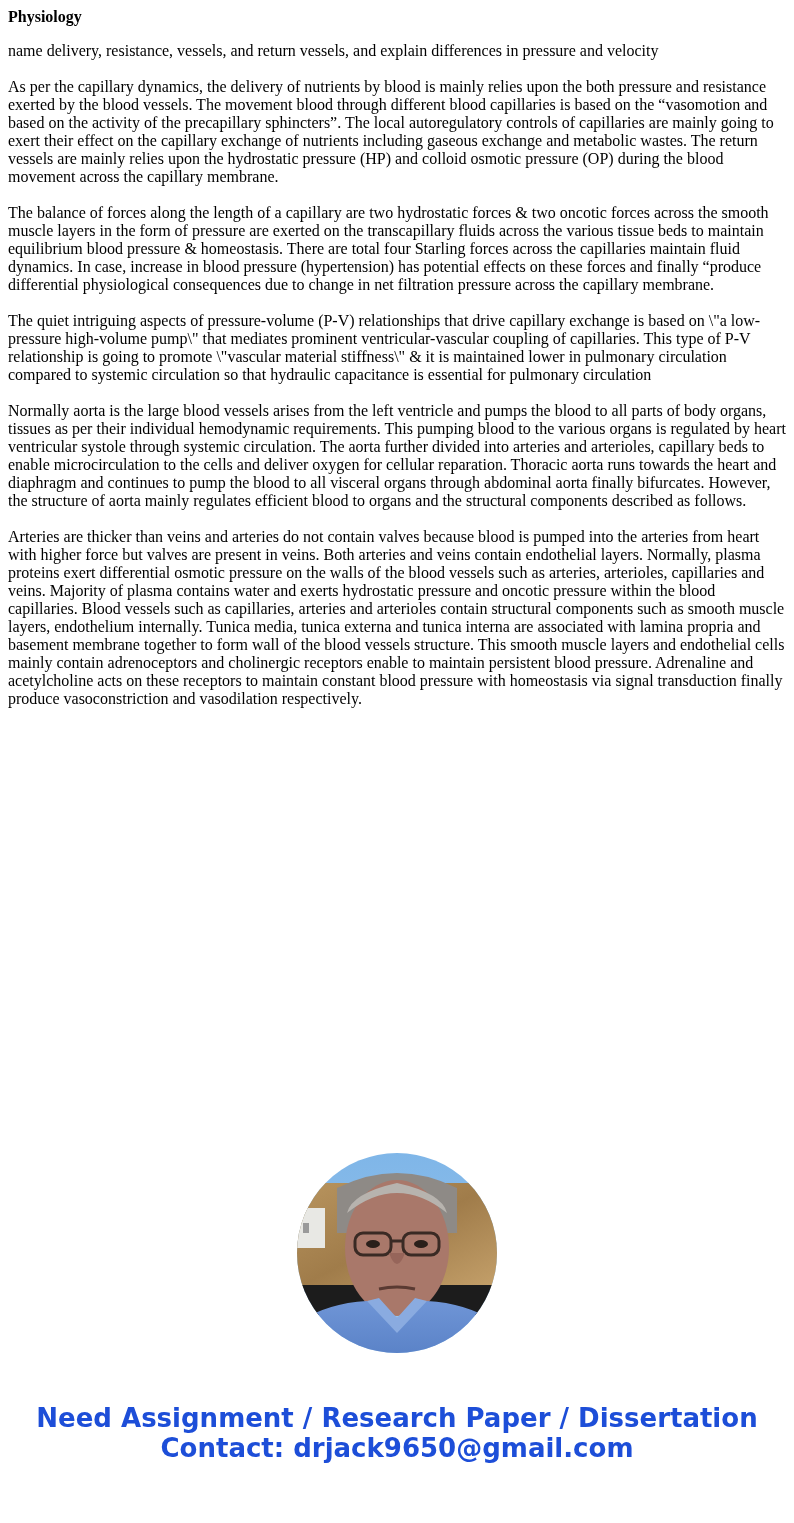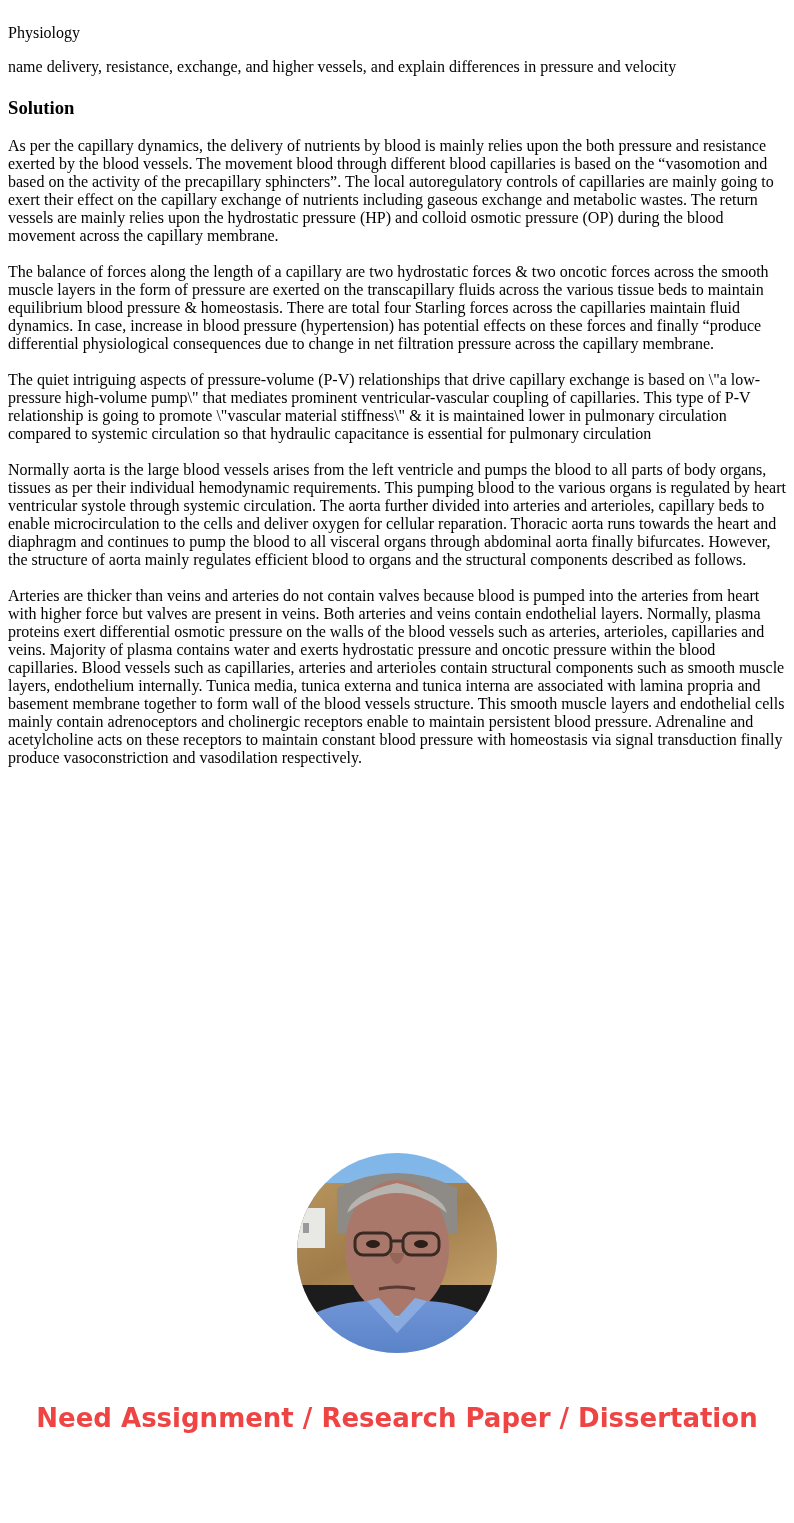--- a/index.html
+++ b/index.html
@@ -14,22 +14,22 @@
       position: relative;
       font-family: "Liberation Serif", serif;
       font-size: 16px;
       line-height: 18px;
       overflow: hidden;
     }
     .content {
       padding: 0 8px;
     }
     .subject {
-      font-weight: normal;
-      margin: 24px 0 0 0;
+      font-weight: bold;
+      margin: 8px 0 0 0;
       line-height: 18px;
     }
     .question {
       margin: 16px 0 0 0;
     }
     .solution-heading {
       font-size: 18.7px;
       font-weight: bold;
       margin: 21px 0 0 0;
       line-height: 22px;
@@ -51,30 +51,29 @@
     .promo {
       position: absolute;
       left: 0;
       top: 1403px;
       width: 794px;
       text-align: center;
       font-family: "DejaVu Sans", sans-serif;
       font-weight: bold;
       font-size: 26px;
       line-height: 30px;
-      color: #ef4444;
+      color: #1d4ed8;
     }
   </style>
 </head>
 <body>
 
 <div class="content">
   <div class="subject">Physiology</div>
-  <div class="question">name delivery, resistance, exchange, and higher vessels, and explain differences in pressure and velocity</div>
-  <h3 class="solution-heading">Solution</h3>
+  <div class="question">name delivery, resistance, vessels, and return vessels, and explain differences in pressure and velocity</div>
   <p class="para first">As per the capillary dynamics, the delivery of nutrients by blood is mainly relies upon the both pressure and resistance exerted by the blood vessels. The movement blood through different blood capillaries is based on the “vasomotion and based on the activity of the precapillary sphincters”. The local autoregulatory controls of capillaries are mainly going to exert their effect on the capillary exchange of nutrients including gaseous exchange and metabolic wastes. The return vessels are mainly relies upon the hydrostatic pressure (HP) and colloid osmotic pressure (OP) during the blood movement across the capillary membrane.</p>
   <p class="para">The balance of forces along the length of a capillary are two hydrostatic forces &amp; two oncotic forces across the smooth muscle layers in the form of pressure are exerted on the transcapillary fluids across the various tissue beds to maintain equilibrium blood pressure &amp; homeostasis. There are total four Starling forces across the capillaries maintain fluid dynamics. In case, increase in blood pressure (hypertension) has potential effects on these forces and finally “produce differential physiological consequences due to change in net filtration pressure across the capillary membrane.</p>
   <p class="para">The quiet intriguing aspects of pressure-volume (P-V) relationships that drive capillary exchange is based on \"a low-pressure high-volume pump\" that mediates prominent ventricular-vascular coupling of capillaries. This type of P-V relationship is going to promote \"vascular material stiffness\" &amp; it is maintained lower in pulmonary circulation compared to systemic circulation so that hydraulic capacitance is essential for pulmonary circulation</p>
   <p class="para">Normally aorta is the large blood vessels arises from the left ventricle and pumps the blood to all parts of body organs, tissues as per their individual hemodynamic requirements. This pumping blood to the various organs is regulated by heart ventricular systole through systemic circulation. The aorta further divided into arteries and arterioles, capillary beds to enable microcirculation to the cells and deliver oxygen for cellular reparation. Thoracic aorta runs towards the heart and diaphragm and continues to pump the blood to all visceral organs through abdominal aorta finally bifurcates. However, the structure of aorta mainly regulates efficient blood to organs and the structural components described as follows.</p>
   <p class="para">Arteries are thicker than veins and arteries do not contain valves because blood is pumped into the arteries from heart with higher force but valves are present in veins. Both arteries and veins contain endothelial layers. Normally, plasma proteins exert differential osmotic pressure on the walls of the blood vessels such as arteries, arterioles, capillaries and veins. Majority of plasma contains water and exerts hydrostatic pressure and oncotic pressure within the blood capillaries. Blood vessels such as capillaries, arteries and arterioles contain structural components such as smooth muscle layers, endothelium internally. Tunica media, tunica externa and tunica interna are associated with lamina propria and basement membrane together to form wall of the blood vessels structure. This smooth muscle layers and endothelial cells mainly contain adrenoceptors and cholinergic receptors enable to maintain persistent blood pressure. Adrenaline and acetylcholine acts on these receptors to maintain constant blood pressure with homeostasis via signal transduction finally produce vasoconstriction and vasodilation respectively.</p>
 </div>
 
 <div class="avatar">
   <svg width="200" height="200" viewBox="0 0 200 200" xmlns="http://www.w3.org/2000/svg">
     <defs>
@@ -107,13 +106,14 @@
     <ellipse cx="124" cy="91" rx="7" ry="4" fill="#2a1f1a"></ellipse>
     <path d="M92 100 Q100 122 108 100" fill="#96655a"></path>
     <path d="M82 136 Q100 132 118 136" stroke="#5a3a32" stroke-width="3" fill="none"></path>
     <path d="M0 200 L0 170 Q30 150 70 148 L100 165 L130 148 Q170 150 200 170 L200 200 Z" fill="url(#shirt)"></path>
     <path d="M70 148 L100 180 L130 148 L118 145 L100 165 L82 145 Z" fill="#8aabe0"></path>
   </svg>
 </div>
 
 <div class="promo">
   <div>Need Assignment / Research Paper / Dissertation</div>
+  <div>Contact: drjack9650@gmail.com</div>
 </div>
 
 </body></html>

